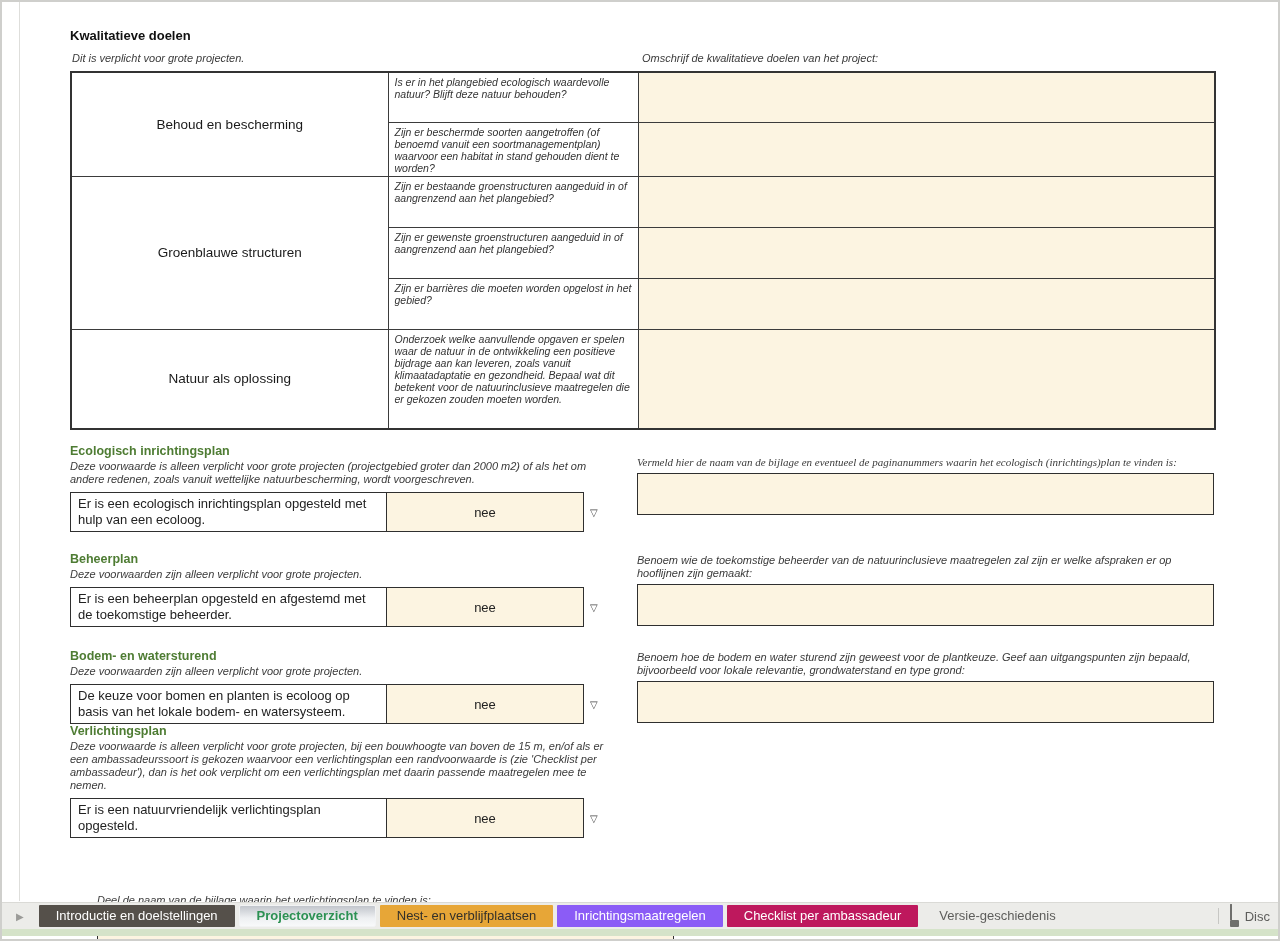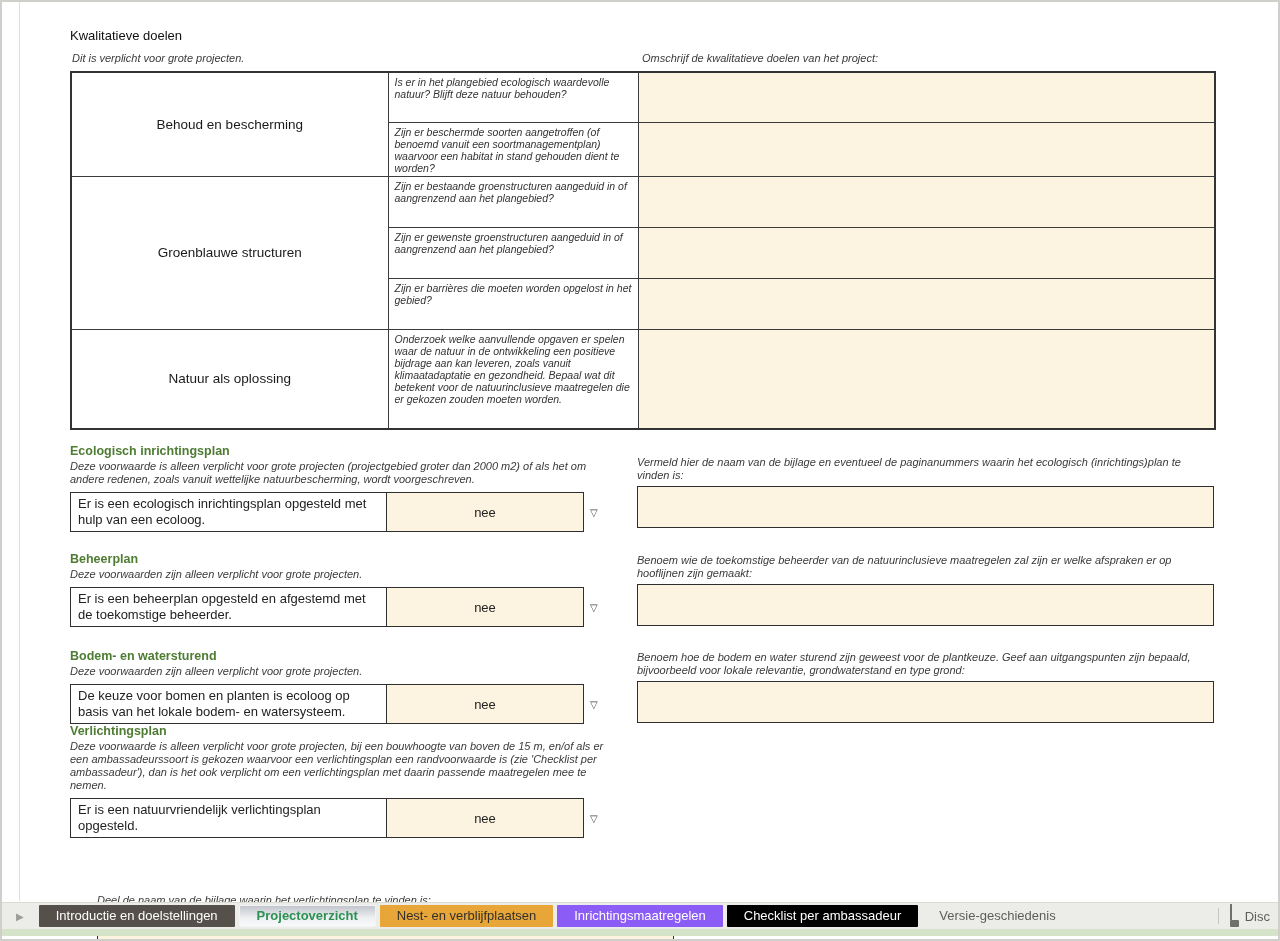--- a/index.html
+++ b/index.html
@@ -5,38 +5,38 @@
   html,body{margin:0;padding:0;background:#f4f4f4;}
   .page{
     position:relative; width:1280px; height:941px; background:#ffffff;
     border:2px solid #cfcfcc; box-sizing:border-box; overflow:hidden;
     font-family:"Liberation Sans", sans-serif; color:#1a1a1a;
   }
   .vline{position:absolute; left:17px; top:0; bottom:38px; width:1px; background:#dededb;}
 
   .content{position:absolute; left:68px; top:26px; width:1146px;}
 
-  .head{font-size:13px; font-weight:normal; color:#111; margin:0;}
+  .head{font-size:13px; font-weight:bold; color:#111; margin:0;}
   .note{font-style:italic; font-size:11px; color:#3a3a3a; line-height:13px;}
   .note-row{position:relative; height:14px; margin-top:9px;}
   .left-note{position:absolute; left:2px; top:0;}
   .right-note{position:absolute; left:572px; top:0;}
 
   table.kwal{border-collapse:collapse; margin-top:5px; table-layout:fixed; width:1144px; border:2px solid #333;}
   table.kwal td{border:1.5px solid #3b3b3b; box-sizing:border-box;}
   td.group{text-align:center; vertical-align:middle; font-size:13.5px; color:#1a1a1a; background:#fff;}
   td.q{font-style:italic; font-size:10.5px; line-height:12px; color:#333; padding:3px 6px 2px 6px; vertical-align:top; background:#fff;}
   td.ans{background:#FCF4E1;}
 
   .rand-head{margin-top:24px;}
 
   .section{display:flex; align-items:flex-start;}
   .sec-left{width:540px;}
   .sec-right{width:577px; margin-left:27px; box-sizing:border-box;}
-  .sec-right.pt12{padding-top:12px;}
+  .sec-right.pt12{padding-top:12px;font-family:Liberation Serif, serif;}
   .sec-right.pt2{padding-top:2px;}
   .sec-right.pt56{padding-top:56px;}
   .greenhead{font-size:12.5px; font-weight:bold; color:#4E7C33; margin:0 0 2px 0;}
   .sec1{margin-top:14px;} .sec2{margin-top:20px;} .sec3{margin-top:22px;} .sec4{flex-direction:column;}
 
   .stmt-row{display:flex; align-items:stretch; margin-top:6px;}
   .stmt{width:317px; min-height:40px; box-sizing:border-box; border:1.8px solid #2f2f2f;
         background:#fff; font-size:13px; line-height:16px; padding:3px 7px; color:#222;
         display:flex; align-items:center;}
   .dd{width:197px; box-sizing:border-box; border:1.8px solid #2f2f2f; border-left:none;
@@ -51,21 +51,21 @@
   .tabbar{position:absolute; left:0; right:0; bottom:10px; height:26px; background:#ECECE9;
           border-top:1px solid #DADAD6; display:flex; align-items:center; overflow:hidden;}
   .scroll-arrow{color:#9b9b98; font-size:10px; margin:0 15px 0 14px;}
   .tab{height:22px; line-height:22px; padding:0 17px; font-size:13px; margin-right:4px;
        border-radius:1px; white-space:nowrap; cursor:default;}
   .t-dark{background:#55504A; color:#ffffff;}
   .t-active{background:linear-gradient(180deg,#c2c6cc,#eef0f2 60%,#f8f9fa); color:#2C9153;
             font-weight:bold; border:1px solid #f2f3f4; height:20px; line-height:20px; border-radius:2px;}
   .t-orange{background:#E7A637; color:#33302a;}
   .t-green{background:#8b5cf6; color:#ffffff;text-align:right;}
-  .t-tan{background:#000000; color:#ffffff;}
+  .t-tan{background:#be185d; color:#ffffff;}
   .t-plain{background:transparent; color:#5d5d5b;}
   .right-group{margin-left:auto; display:flex; align-items:center;}
   .sep{width:1px; height:16px; background:#c7c7c4; margin:0 11px;}
   .t-lock{display:flex; align-items:center; color:#5d5d5b; font-size:13px; padding-right:8px;}
   .lock{display:inline-block; margin-right:6px;}
   .lock .shackle{width:5px; height:4px; border:1.5px solid #6f6f6d; border-bottom:none;
                  border-radius:3px 3px 0 0; margin:0 auto;}
   .lock .lbody{width:9px; height:7px; background:#6f6f6d; border-radius:1px;}
   .greenstrip{position:absolute; left:0; right:0; bottom:3px; height:7px; background:#D5E3C9;}
 </style>

